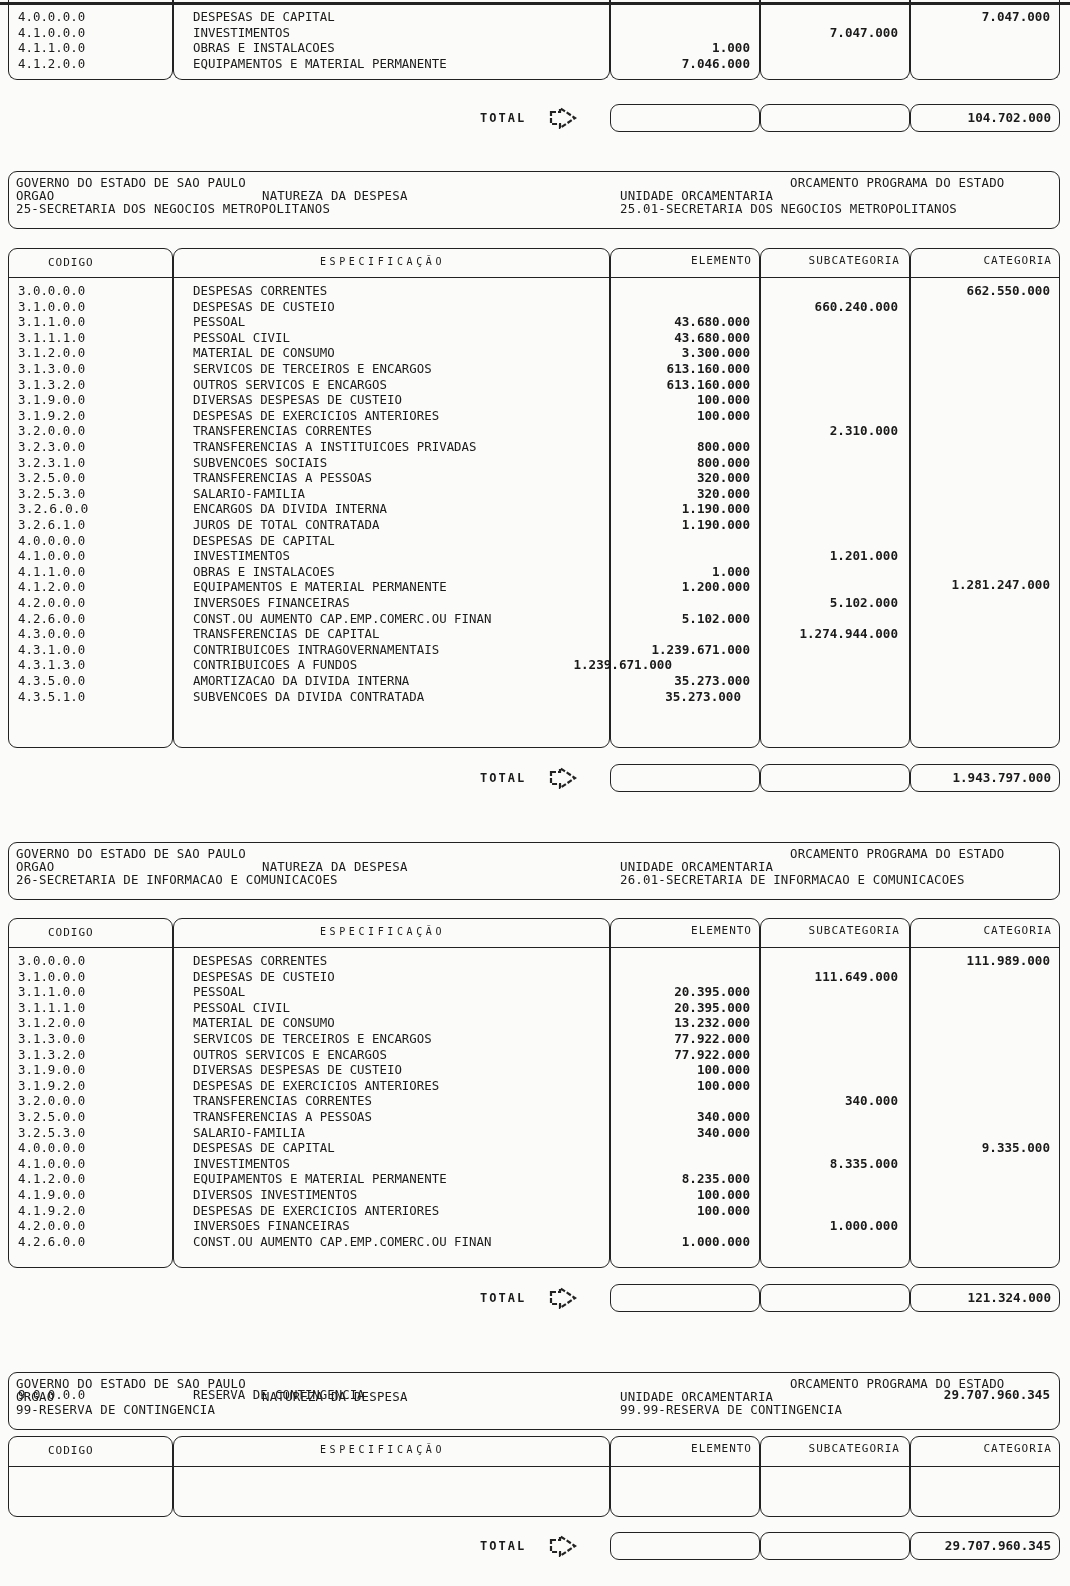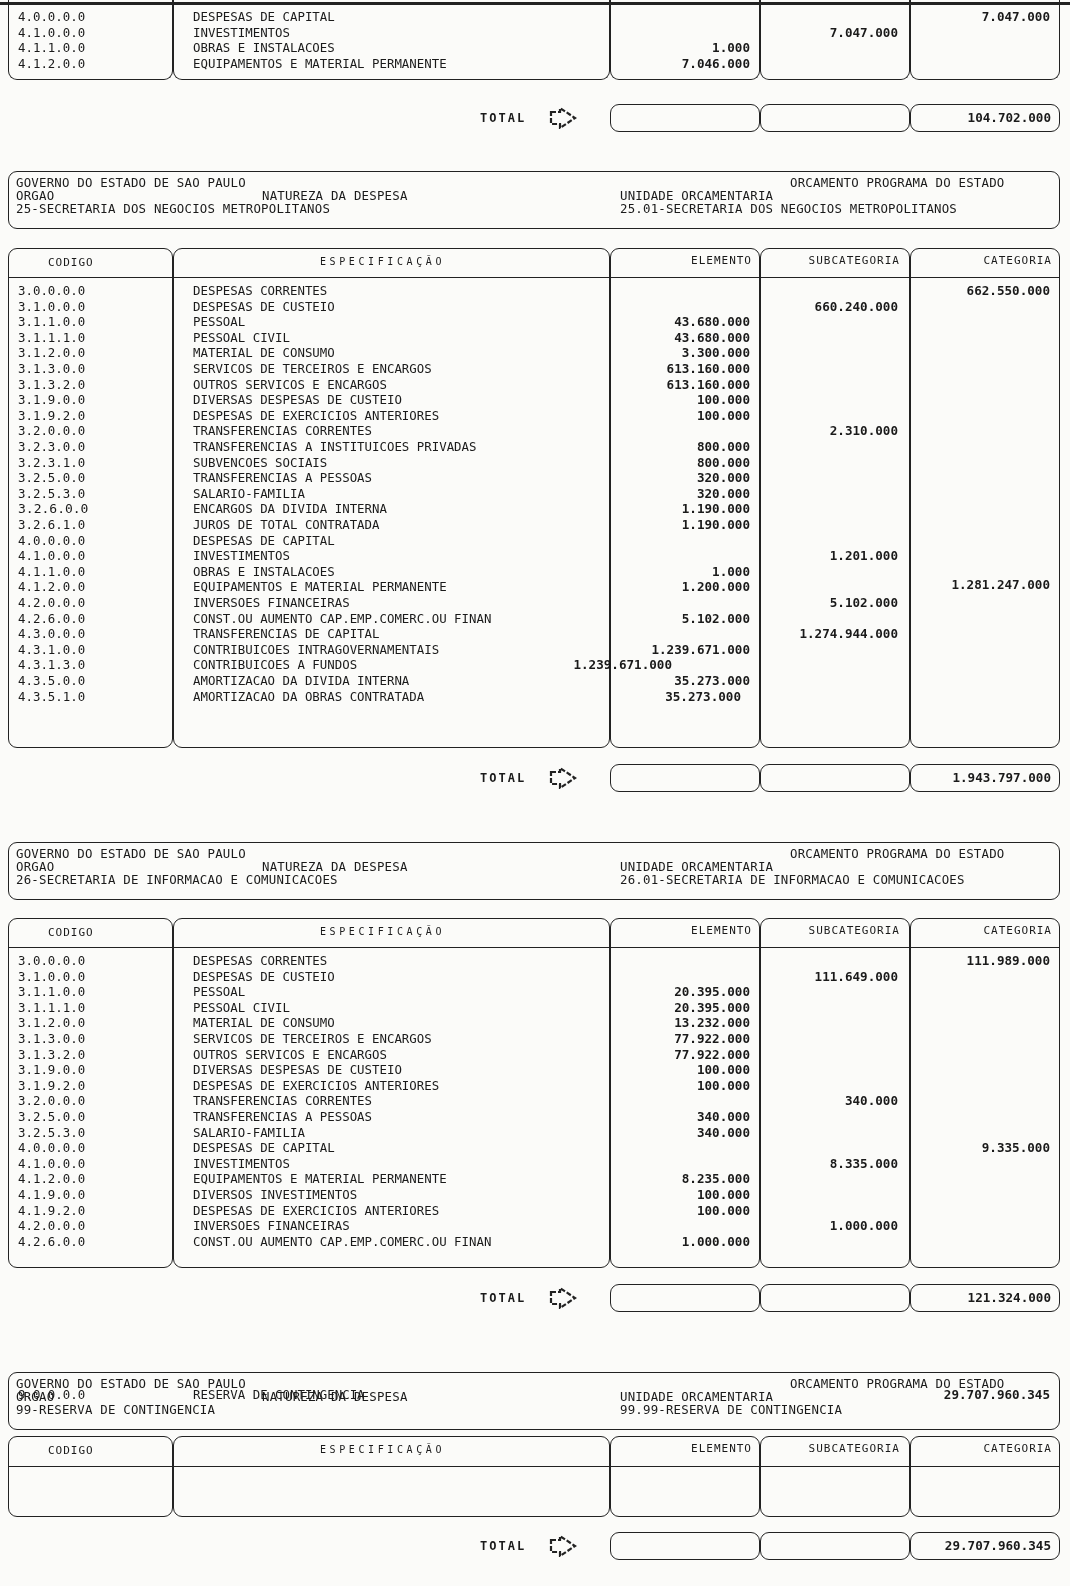--- a/index.html
+++ b/index.html
@@ -264,21 +264,21 @@
       </div>
       <div class="abs" style="left:0;top:673px;width:1070px;height:15.6px;">
         <div class="abs" style="left:18px;top:0;font-size:12.4px;line-height:15.6px;white-space:pre;">4.3.5.0.0</div>
         <div class="abs" style="left:193px;top:0;font-size:12.4px;line-height:15.6px;white-space:pre;">AMORTIZACAO DA DIVIDA INTERNA</div>
         <div class="num" style="right:320px;top:0;line-height:15.6px;">35.273.000</div>
         <div class="num" style="right:172px;top:0;line-height:15.6px;"></div>
         <div class="num" style="right:20px;top:0;line-height:15.6px;"></div>
       </div>
       <div class="abs" style="left:0;top:688.5999999999999px;width:1061px;height:15.6px;">
         <div class="abs" style="left:18px;top:0;font-size:12.4px;line-height:15.6px;white-space:pre;">4.3.5.1.0</div>
-        <div class="abs" style="left:193px;top:0;font-size:12.4px;line-height:15.6px;white-space:pre;">AMORTIZACAO DA OBRAS CONTRATADA</div>
+        <div class="abs" style="left:193px;top:0;font-size:12.4px;line-height:15.6px;white-space:pre;">SUBVENCOES DA DIVIDA CONTRATADA</div>
         <div class="num" style="right:320px;top:0;line-height:15.6px;">35.273.000</div>
         <div class="num" style="right:172px;top:0;line-height:15.6px;"></div>
         <div class="num" style="right:20px;top:0;line-height:15.6px;"></div>
       </div>
       <div class="total-label" style="left:480px;top:771px;">TOTAL</div>
       <div class="arrow" style="left:548px;top:767px;"><svg width="30" height="22" viewBox="0 0 30 22">
           <path d="M3 5 L12 5 L12 1 L27 11 L12 21 L12 17 L3 17 Z" fill="none" stroke="#222" stroke-width="2.2" stroke-dasharray="5 2"></path>
         </svg></div>
       <div class="totbox" style="left:610px;top:764px;width:150px;"></div>
       <div class="totbox" style="left:760px;top:764px;width:150px;"></div>

